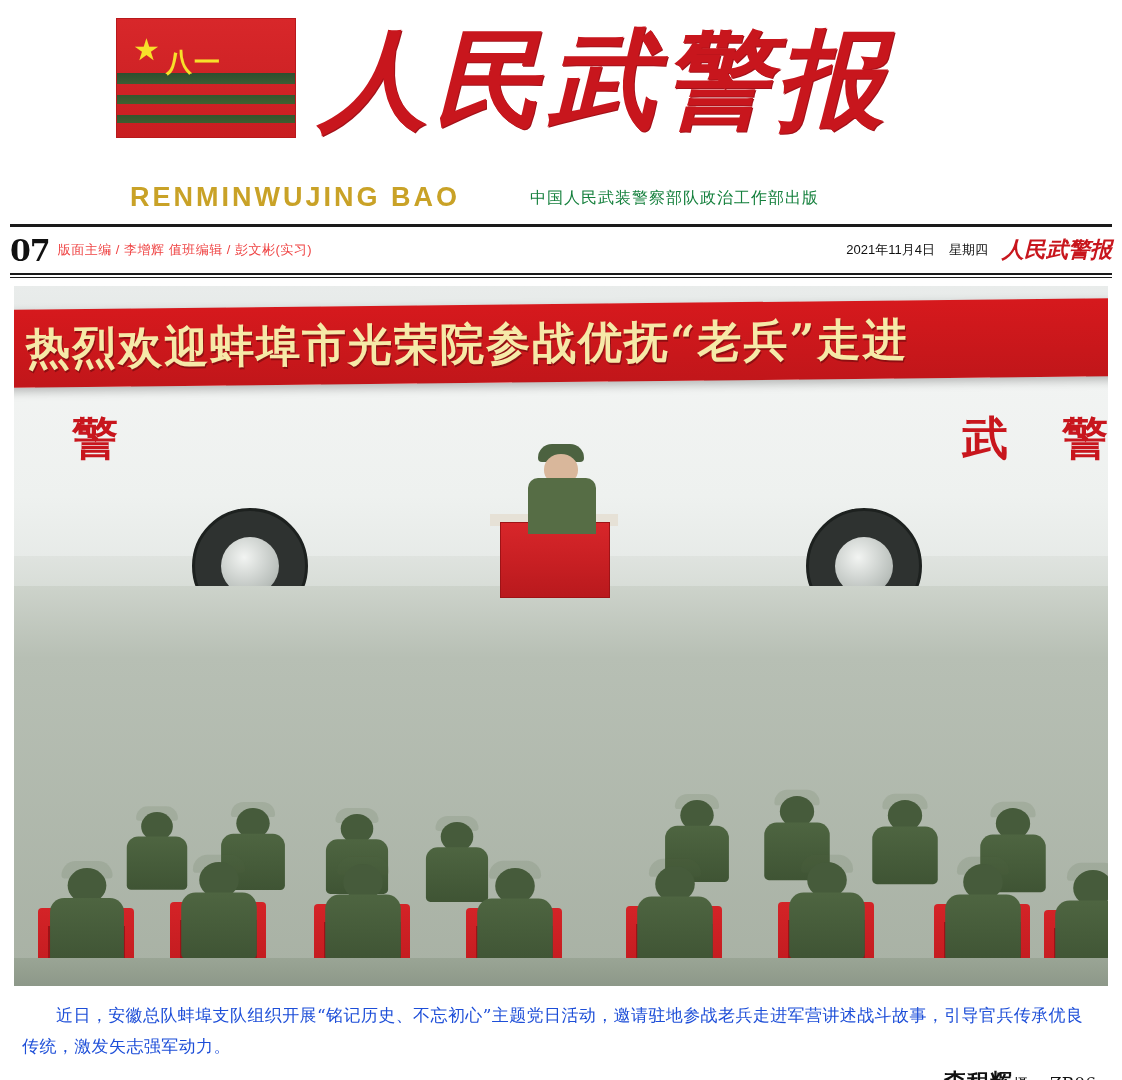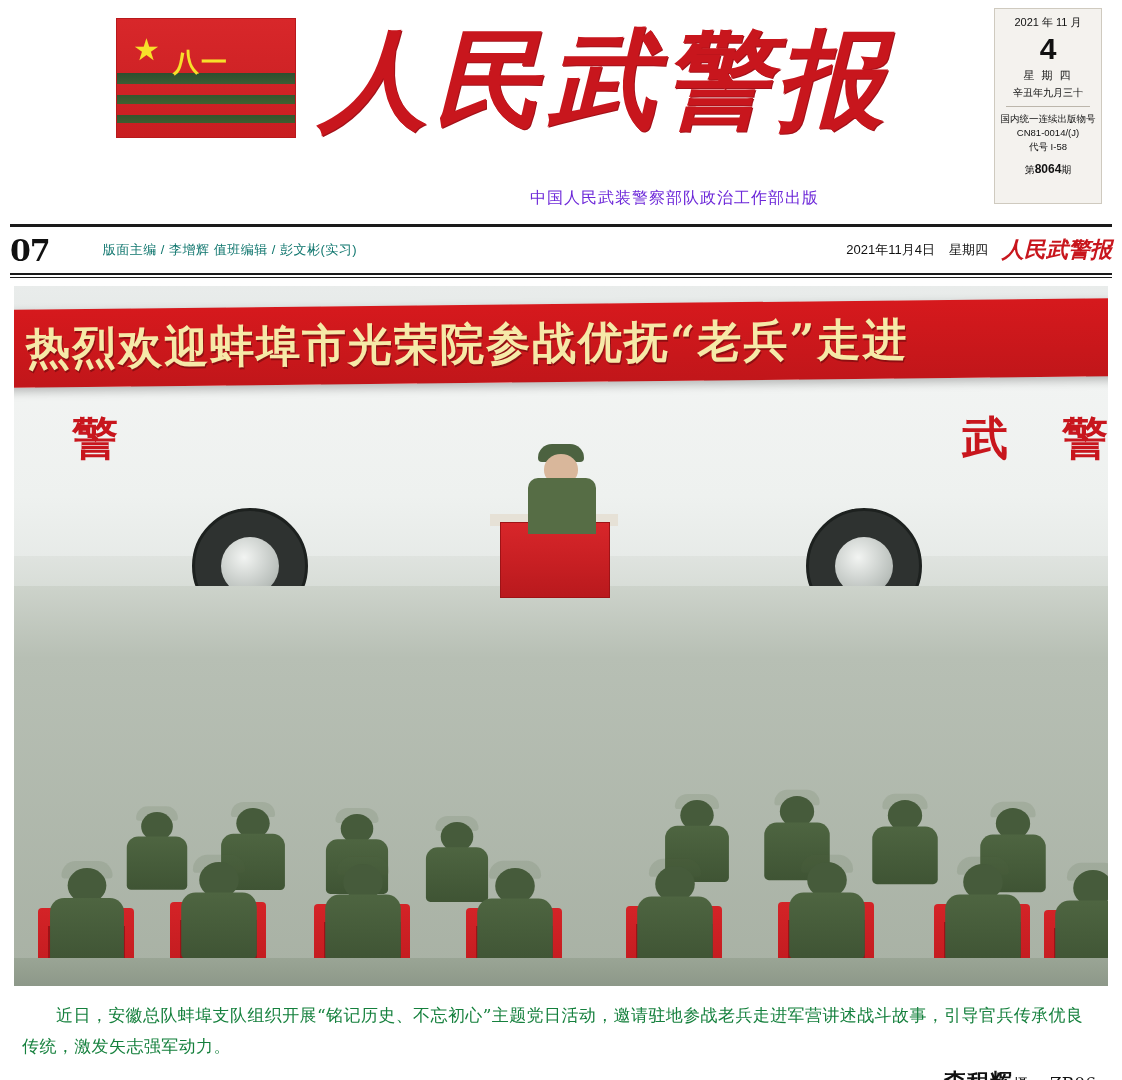--- a/index.html
+++ b/index.html
@@ -35,21 +35,21 @@
   .flag .star-big {
     position: absolute;
     left: 16px;
     top: 16px;
     color: #f7e02a;
     font-size: 30px;
     line-height: 30px;
   }
   .flag .bayi {
     position: absolute;
-    left: 56px;
+    left: 49px;
     top: 26px;
     color: #f7e02a;
     font-size: 26px;
     font-weight: bold;
     letter-spacing: 2px;
     font-family: Liberation Sans, sans-serif;
   }
   .paper-title {
     position: absolute;
     left: 320px;
@@ -72,21 +72,21 @@
     letter-spacing: 3px;
     color: #c9a227;
     font-family: "Liberation Sans", sans-serif;
   }
   .publisher {
     position: absolute;
     left: 530px;
     top: 188px;
     font-size: 16px;
     letter-spacing: 1px;
-    color: #6d28d9;
+    color: #15803d;
   }
 
   
   .datebox {
     position: absolute;
     right: 20px;
     top: 8px;
     width: 108px;
     height: 196px;
     background: #f4f2ee;
@@ -132,23 +132,22 @@
   }
   .pagenum {
     font-size: 30px;
     font-weight: bold;
     font-family: "DejaVu Serif", serif;
     margin-right: 8px;
     letter-spacing: -1px;
   }
   .editors {
     font-size: 13px;
-    color: #0f766e;
+    color: #ef4444;
     letter-spacing: 0.5px;
-    margin-left: 45px;
   }
   .section-title {
     position: absolute;
     left: 0; right: 0;
     text-align: center;
     font-size: 26px;
     font-weight: bold;
     font-family: "DejaVu Serif", serif;
     letter-spacing: 4px;
     color: #111;
@@ -352,21 +351,21 @@
     position: absolute;
     left: 0; right: 0; bottom: 0; height: 28px;
     background: linear-gradient(180deg,#9aa595,#8d9889);
   }
 
   
   .caption {
     margin: 14px 22px 0 22px;
     font-size: 17px;
     line-height: 1.8;
-    color: #15803d;
+    color: #1d4ed8;
     font-family: "DejaVu Serif", serif;
     text-indent: 2em;
     letter-spacing: 0.4px;
   }
   .credit {
     margin: 6px 26px 0 0;
     text-align: right;
     font-family: "DejaVu Serif", serif;
   }
   .credit .name {
@@ -386,36 +385,24 @@
 
 <div class="masthead">
 
   <div class="flag">
     <span class="star-big">★</span>
     <span class="bayi">八一</span>
   </div>
 
   <div class="paper-title">人民武警报</div>
 
+  <div class="pinyin">RENMINWUJING BAO</div>
 
   <div class="publisher">中国人民武装警察部队政治工作部出版</div>
 
-  <div class="datebox">
-    <div class="ym">2021 年 11 月</div>
-    <div class="day">4</div>
-    <div class="week">星 期 四</div>
-    <div class="lunar">辛丑年九月三十</div>
-    <div class="sep"></div>
-    <div class="cn">国内统一连续出版物号</div>
-    <div class="cn">CN81-0014/(J)</div>
-    <div class="cn">代号 I-58</div>
-    <div class="issue">
-      <span>第</span><b>8064</b><span>期</span>
-    </div>
-  </div>
 </div>
 
 <div class="rule-thick"></div>
 
 <div class="sectionbar">
   <div class="pagenum">07</div>
   <div class="editors">版面主编 / 李增辉  值班编辑 / 彭文彬(实习)</div>
   <div class="rightinfo">
     <span>2021年11月4日</span>
     <span>星期四</span>

